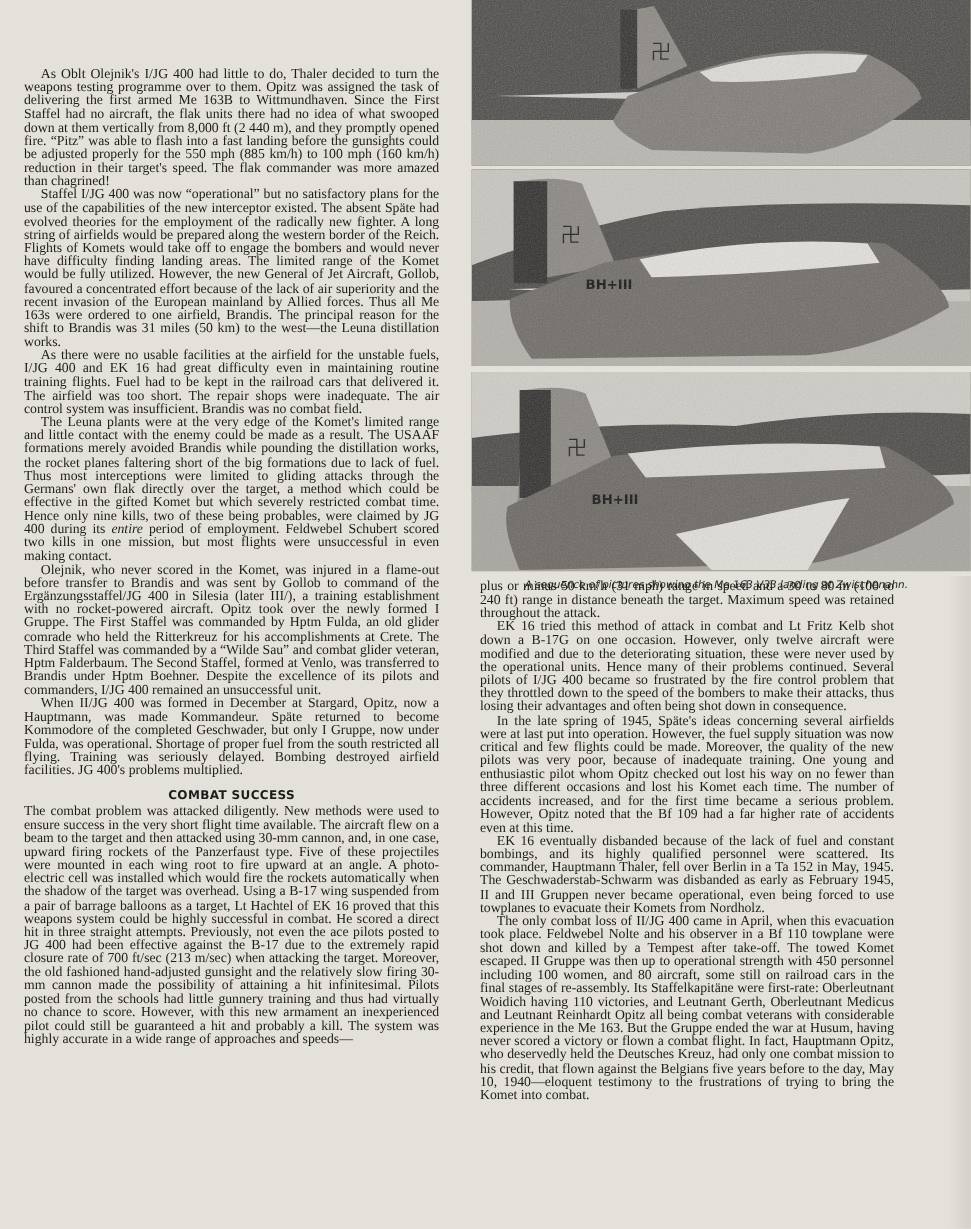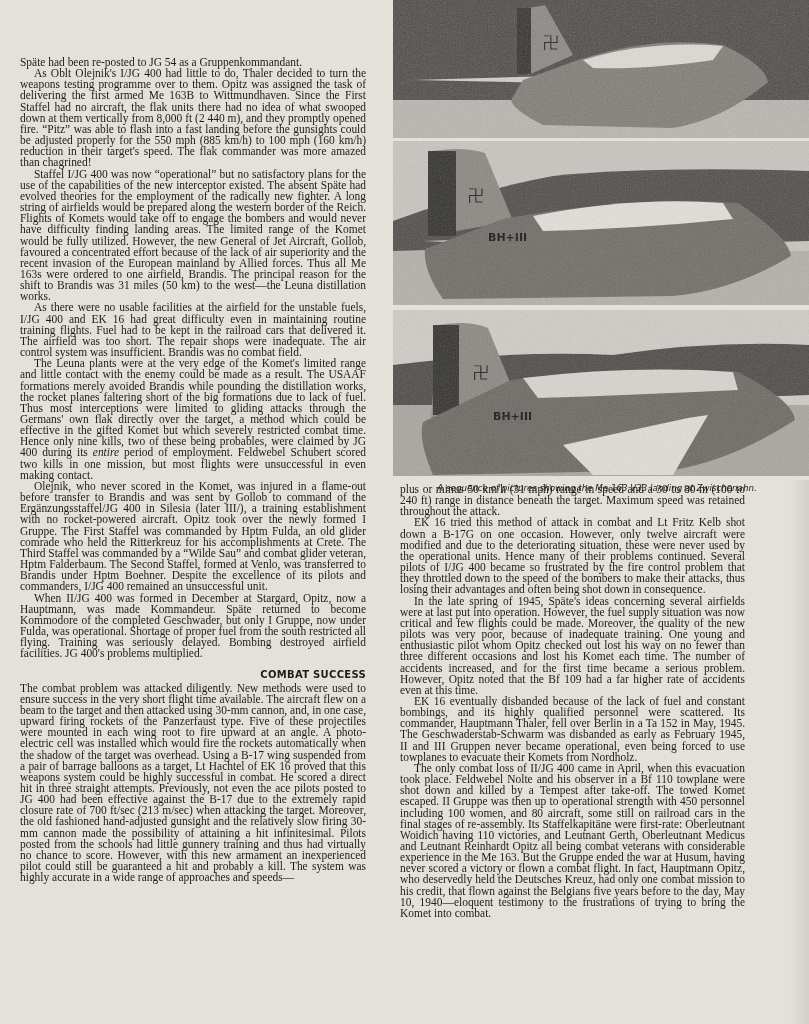--- a/index.html
+++ b/index.html
@@ -13,21 +13,21 @@
     position:absolute; left:20px; top:57px; width:346px;
     font-size:11.45px; line-height:11.15px; text-align:justify;
   }
   .col-right {
     position:absolute; left:400px; top:484px; width:345px;
     font-size:11.45px; line-height:11.15px; text-align:justify;
   }
   p { margin:0; text-indent:14px; }
   p.noindent { text-indent:0; }
   .heading {
-    text-align:right; font-family:"DejaVu Sans", sans-serif; font-weight:bold;
+    text-align:center; font-family:"DejaVu Sans", sans-serif; font-weight:bold;
     font-size:10px; letter-spacing:0.3px; margin:10px 0 2px 0; color:#1d1c1a;
   }
   .photo {
     position:absolute; left:393px; width:416px; overflow:hidden;
     background:#8d8a84;
   }
   .photo svg { display:block; width:100%; height:100%; }
   .caption {
     position:absolute; left:397px; top:483px; width:400px;
     font-family:"DejaVu Sans", sans-serif; font-style:italic;
@@ -35,21 +35,20 @@
   }
   .gutter-shadow {
     position:absolute; left:790px; top:480px; width:19px; height:544px;
     background:linear-gradient(to right, rgba(228,225,218,0), rgba(200,197,190,0.6));
   }
 </style>
 </head>
 <body>
 
 <div class="col-left">
-  <p class="noindent">Späte had been re-posted to JG 54 as a Gruppenkommandant.</p>
   <p>As Oblt Olejnik's I/JG 400 had little to do, Thaler decided to turn the weapons testing programme over to them. Opitz was assigned the task of delivering the first armed Me 163B to Wittmundhaven. Since the First Staffel had no aircraft, the flak units there had no idea of what swooped down at them vertically from 8,000 ft (2 440 m), and they promptly opened fire. “Pitz” was able to flash into a fast landing before the gunsights could be adjusted properly for the 550 mph (885 km/h) to 100 mph (160 km/h) reduction in their target's speed. The flak commander was more amazed than chagrined!</p>
   <p>Staffel I/JG 400 was now “operational” but no satisfactory plans for the use of the capabilities of the new interceptor existed. The absent Späte had evolved theories for the employment of the radically new fighter. A long string of airfields would be prepared along the western border of the Reich. Flights of Komets would take off to engage the bombers and would never have difficulty finding landing areas. The limited range of the Komet would be fully utilized. However, the new General of Jet Aircraft, Gollob, favoured a concentrated effort because of the lack of air superiority and the recent invasion of the European mainland by Allied forces. Thus all Me 163s were ordered to one airfield, Brandis. The principal reason for the shift to Brandis was 31 miles (50 km) to the west—the Leuna distillation works.</p>
   <p>As there were no usable facilities at the airfield for the unstable fuels, I/JG 400 and EK 16 had great difficulty even in maintaining routine training flights. Fuel had to be kept in the railroad cars that delivered it. The airfield was too short. The repair shops were inadequate. The air control system was insufficient. Brandis was no combat field.</p>
   <p><span>The Leuna plants were at the very edge of the Komet's limited range and little contact with the enemy could be made as a result. The USAAF formations merely avoided Brandis while pounding the distillation works, the rocket planes faltering short of the big formations due to lack of fuel. Thus most interceptions were limited to gliding attacks through the Germans' own flak directly over the target, a method which could be effective in the gifted Komet but which severely restricted combat time. Hence only nine kills, two of these being probables, were claimed by JG 400 during its </span><em>entire</em><span> period of employment. Feldwebel Schubert scored two kills in one mission, but most flights were unsuccessful in even making contact.</span></p>
   <p>Olejnik, who never scored in the Komet, was injured in a flame-out before transfer to Brandis and was sent by Gollob to command of the Ergänzungsstaffel/JG 400 in Silesia (later III/), a training establishment with no rocket-powered aircraft. Opitz took over the newly formed I Gruppe. The First Staffel was commanded by Hptm Fulda, an old glider comrade who held the Ritterkreuz for his accomplishments at Crete. The Third Staffel was commanded by a “Wilde Sau” and combat glider veteran, Hptm Falderbaum. The Second Staffel, formed at Venlo, was transferred to Brandis under Hptm Boehner. Despite the excellence of its pilots and commanders, I/JG 400 remained an unsuccessful unit.</p>
   <p>When II/JG 400 was formed in December at Stargard, Opitz, now a Hauptmann, was made Kommandeur. Späte returned to become Kommodore of the completed Geschwader, but only I Gruppe, now under Fulda, was operational. Shortage of proper fuel from the south restricted all flying. Training was seriously delayed. Bombing destroyed airfield facilities. JG 400's problems multiplied.</p>
   <div class="heading">COMBAT SUCCESS</div>
   <p class="noindent">The combat problem was attacked diligently. New methods were used to ensure success in the very short flight time available. The aircraft flew on a beam to the target and then attacked using 30-mm cannon, and, in one case, upward firing rockets of the Panzerfaust type. Five of these projectiles were mounted in each wing root to fire upward at an angle. A photo-electric cell was installed which would fire the rockets automatically when the shadow of the target was overhead. Using a B-17 wing suspended from a pair of barrage balloons as a target, Lt Hachtel of EK 16 proved that this weapons system could be highly successful in combat. He scored a direct hit in three straight attempts. Previously, not even the ace pilots posted to JG 400 had been effective against the B-17 due to the extremely rapid closure rate of 700 ft/sec (213 m/sec) when attacking the target. Moreover, the old fashioned hand-adjusted gunsight and the relatively slow firing 30-mm cannon made the possibility of attaining a hit infinitesimal. Pilots posted from the schools had little gunnery training and thus had virtually no chance to score. However, with this new armament an inexperienced pilot could still be guaranteed a hit and probably a kill. The system was highly accurate in a wide range of approaches and speeds—</p>
 </div>
 

